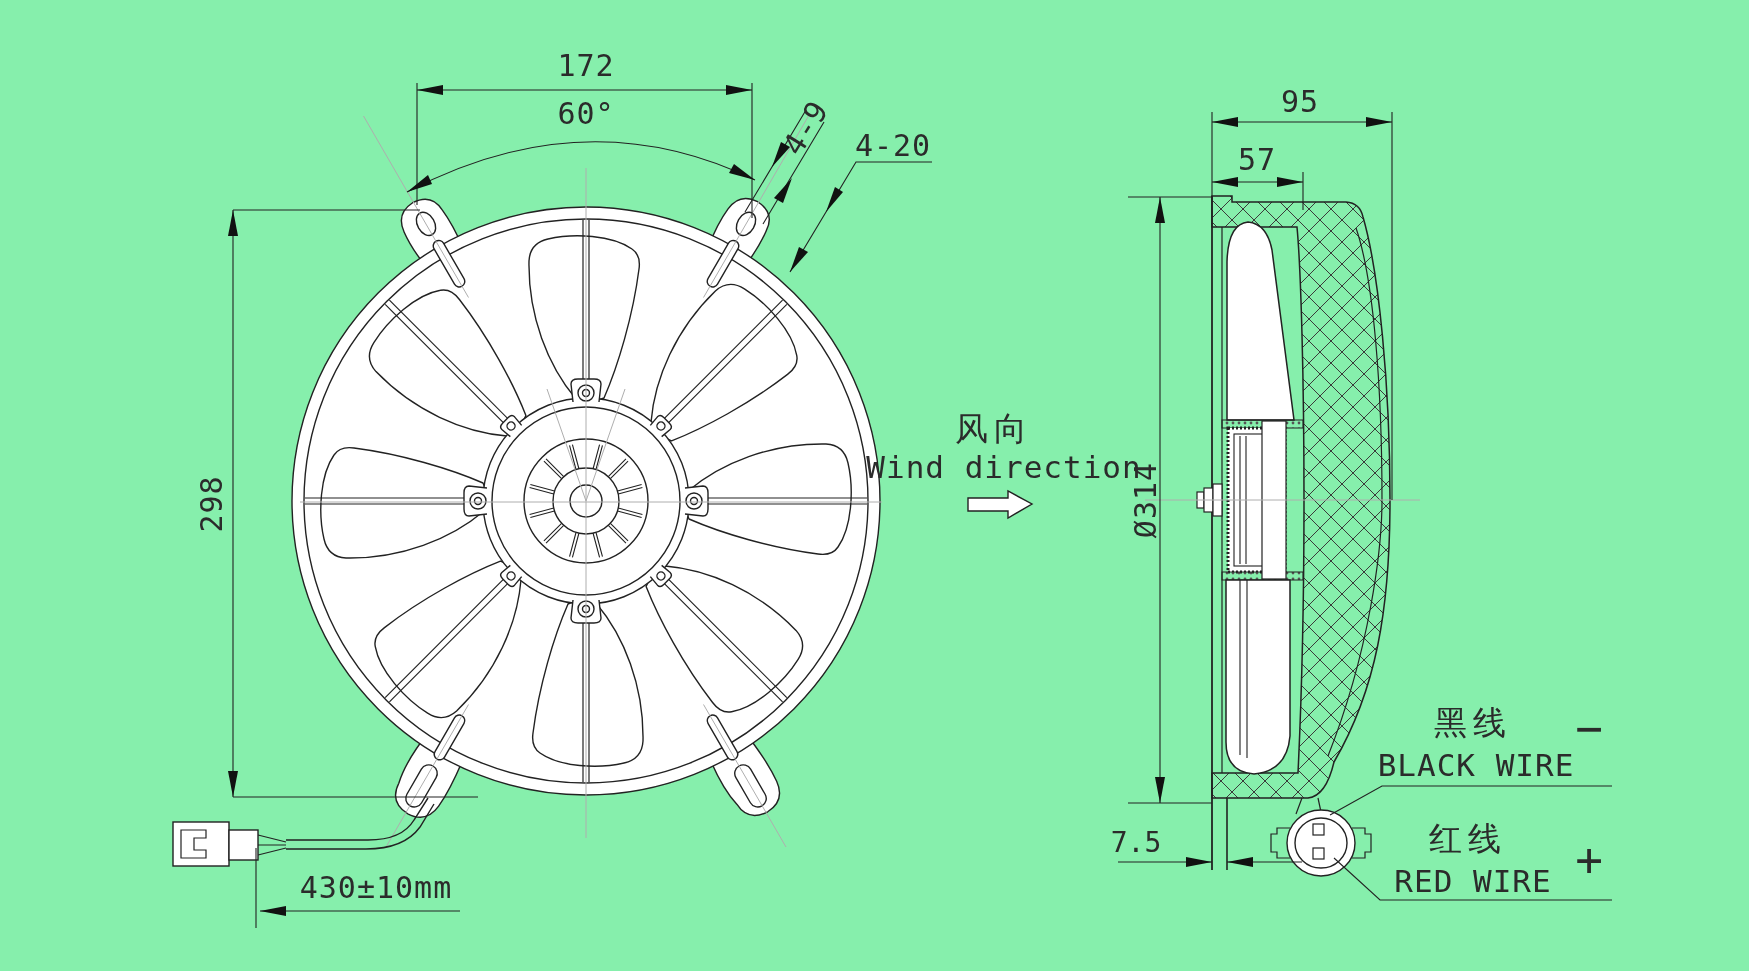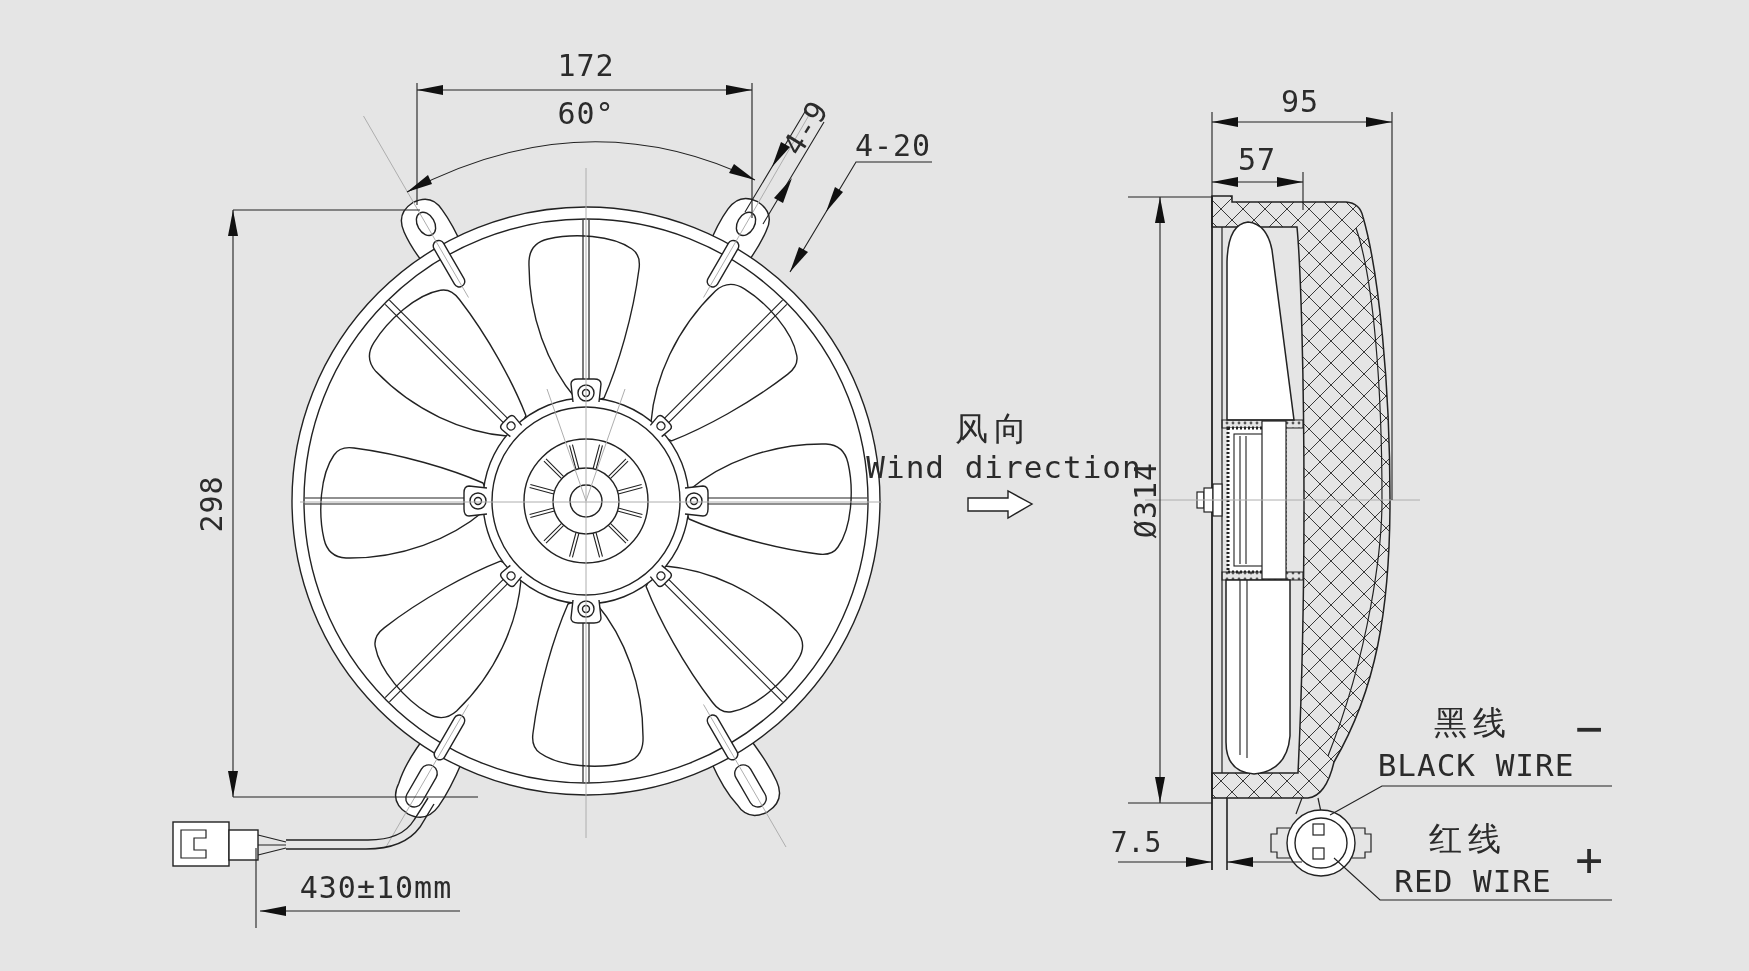--- a/index.html
+++ b/index.html
@@ -1,16 +1,16 @@
 <!DOCTYPE html>
 <html><head>
 <meta charset="utf-8">
 <style>
   html,body{margin:0;padding:0;background:#fff;}
-  #stage{position:relative;width:1749px;height:971px;background:#e5e5e5;overflow:hidden;
+  #stage{position:relative;width:1749px;height:971px;background:#86efac;overflow:hidden;
          font-family:"DejaVu Sans Mono","Liberation Mono",monospace;}
   svg{position:absolute;left:0;top:0;}
   text{fill:#2b2b2b;}
   .dim{font-size:30px;letter-spacing:1px;}
   .dim-sm{font-size:28px;}
   .lbl{font-size:31px;letter-spacing:1px;}
   .cjk{font-size:33px;letter-spacing:6px;}
   .sign{font-size:46px;}
 </style>
 </head>

